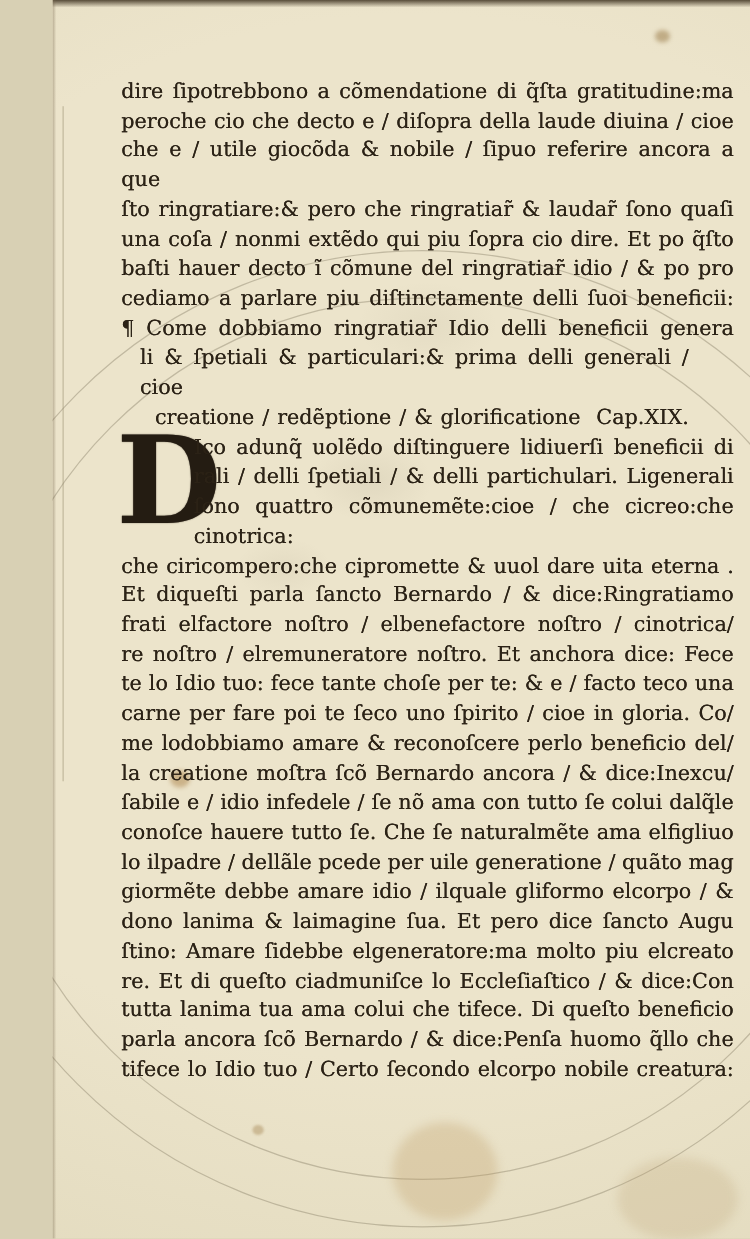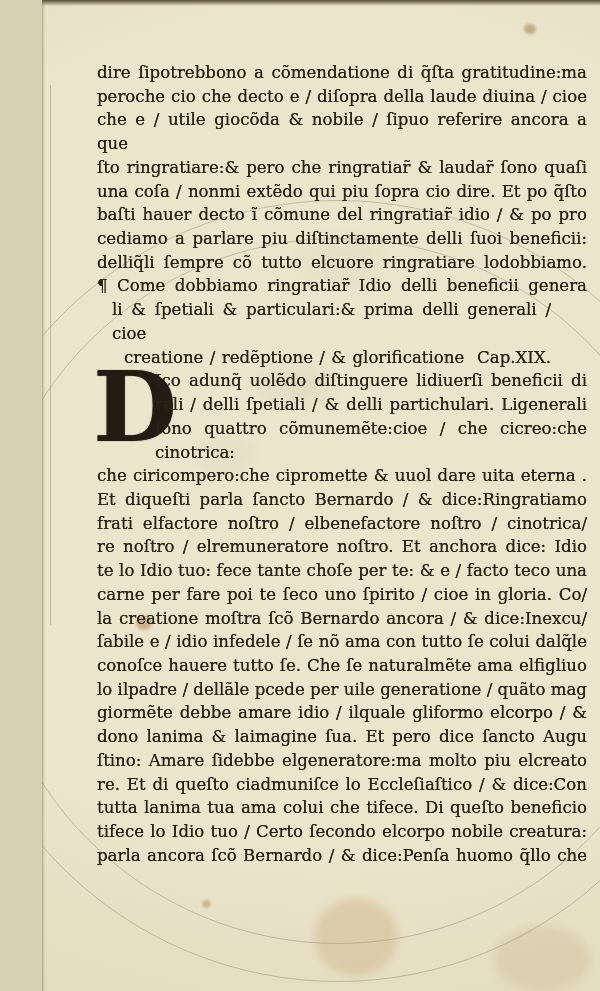--- a/index.html
+++ b/index.html
@@ -66,42 +66,42 @@
   <div class="stain stain-f"></div>
 
   <div class="textblock">
       <div class="line">dire ſipotrebbono a cõmendatione di q̃ſta gratitudine:ma</div>
       <div class="line">peroche cio che decto e / diſopra della laude diuina / cioe</div>
       <div class="line">che e / utile giocõda &amp; nobile / ſipuo referire ancora a que</div>
       <div class="line">ſto ringratiare:&amp; pero che ringratiar̃ &amp; laudar̃ ſono quaſi</div>
       <div class="line">una coſa / nonmi extẽdo qui piu ſopra cio dire. Et po q̃ſto</div>
       <div class="line">baſti hauer decto ĩ cõmune del ringratiar̃ idio / &amp; po pro</div>
       <div class="line">cediamo a parlare piu diſtinctamente delli ſuoi beneficii:</div>
-      <div class="line">delliq̃li ſempre cõ tutto elcuore ringratiare lodobbiamo.</div>
       <div class="line">¶ Come dobbiamo ringratiar̃ Idio delli beneficii genera</div>
       <div class="line ind1">li &amp; ſpetiali &amp; particulari:&amp; prima delli generali / cioe</div>
       <div class="line ind2">creatione / redẽptione / &amp; glorificatione&nbsp;&nbsp;Cap.XIX.</div>
       <div class="line"><span class="dropcap">D</span>Ico adunq̃ uolẽdo diſtinguere lidiuerſi beneficii di</div>
       <div class="line">rali / delli ſpetiali / &amp; delli partichulari. Ligenerali</div>
       <div class="line">ſono quattro cõmunemẽte:cioe / che cicreo:che cinotrica:</div>
       <div class="line">che ciricompero:che cipromette &amp; uuol dare uita eterna&nbsp;.</div>
       <div class="line">Et diqueſti parla ſancto Bernardo / &amp; dice:Ringratiamo</div>
       <div class="line">frati elfactore noſtro / elbenefactore noſtro / cinotrica/</div>
-      <div class="line">re noſtro / elremuneratore noſtro. Et anchora dice: Idio</div>
+      <div class="line">re noſtro / elremuneratore noſtro. Et anchora dice: Fece</div>
       <div class="line">te lo Idio tuo: fece tante choſe per te: &amp; e / facto teco una</div>
       <div class="line">carne per fare poi te ſeco uno ſpirito / cioe in gloria. Co/</div>
+      <div class="line">me lodobbiamo amare &amp; reconoſcere perlo beneficio del/</div>
       <div class="line">la creatione moſtra ſcõ Bernardo ancora / &amp; dice:Inexcu/</div>
       <div class="line">ſabile e / idio infedele / ſe nõ ama con tutto ſe colui dalq̃le</div>
       <div class="line">conoſce hauere tutto ſe. Che ſe naturalmẽte ama elfigliuo</div>
       <div class="line">lo ilpadre / dellãle pcede per uile generatione / quãto mag</div>
       <div class="line">giormẽte debbe amare idio / ilquale gliformo elcorpo / &amp;</div>
       <div class="line">dono lanima &amp; laimagine ſua. Et pero dice ſancto Augu</div>
       <div class="line">ſtino: Amare ſidebbe elgeneratore:ma molto piu elcreato</div>
       <div class="line">re. Et di queſto ciadmuniſce lo Eccleſiaſtico / &amp; dice:Con</div>
       <div class="line">tutta lanima tua ama colui che tifece. Di queſto beneficio</div>
+      <div class="line">parla ancora ſcõ Bernardo / &amp; dice:Penſa huomo q̃llo che</div>
       <div class="line">tifece lo Idio tuo / Certo ſecondo elcorpo nobile creatura:</div>
-      <div class="line">parla ancora ſcõ Bernardo / &amp; dice:Penſa huomo q̃llo che</div>
     </div>
 
   <div class="edge-top"></div>
   <div class="edge-left"></div>
   <div class="corner-tr"></div>
 </div>
 
 </body></html>

